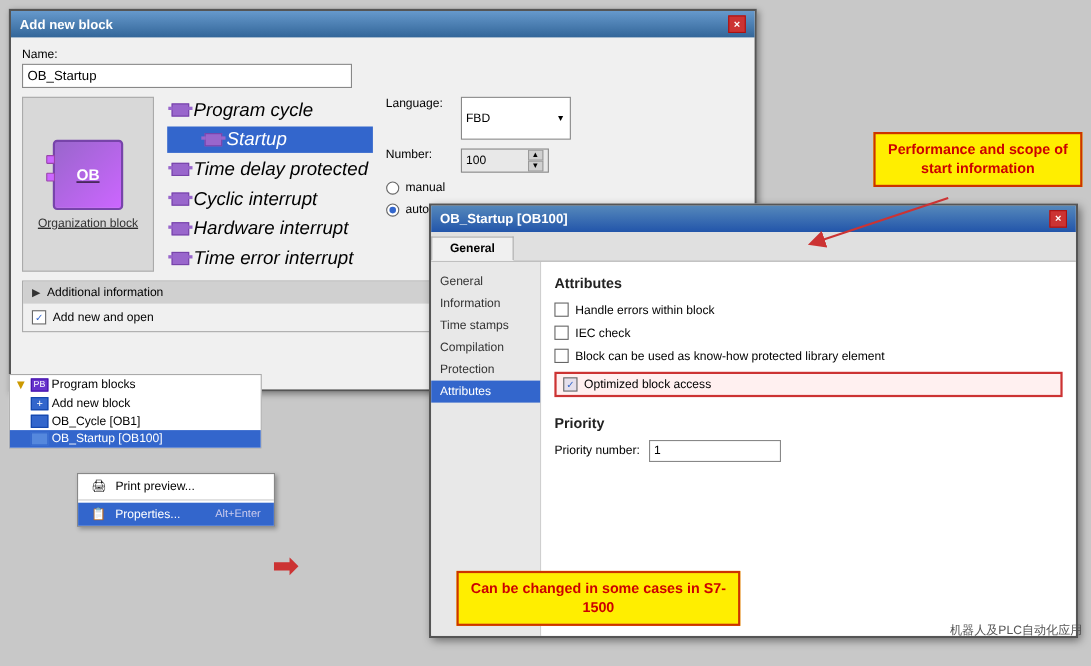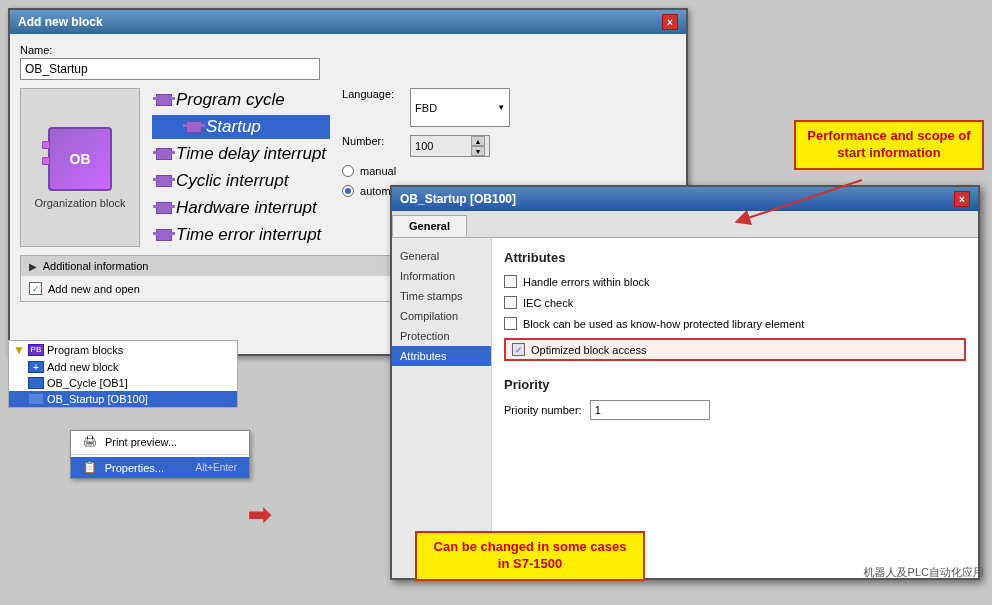--- a/index.html
+++ b/index.html
@@ -73,20 +73,21 @@
     .block-icon-area {
       width: 120px;
       background: #d8d8d8;
       border: 1px solid #aaa;
       display: flex;
       flex-direction: column;
       align-items: center;
       justify-content: center;
       padding: 10px;
       min-height: 130px;
+      text-decoration: underline;
     }
     .ob-icon {
       width: 64px;
       height: 64px;
       background: linear-gradient(135deg, #9966cc, #cc66ff);
       border: 2px solid #7744aa;
       border-radius: 4px;
       display: flex;
       align-items: center;
       justify-content: center;
@@ -495,23 +496,23 @@
       color: #cc0000;
       text-align: center;
       line-height: 1.3;
     }
     .callout-perf {
       top: 120px;
       right: 8px;
       width: 190px;
     }
     .callout-cases {
-      bottom: 24px;
+      bottom: 36px;
       left: 415px;
-      width: 230px;
+      width: 258px;
     }
 
     
     .watermark {
       position: absolute;
       bottom: 25px;
       right: 8px;
       font-size: 11px;
       color: #555;
     }
@@ -555,21 +556,21 @@
         <div class="block-type-item">
           <span class="block-type-icon"></span>
           <span>Program cycle</span>
         </div>
         <div class="block-type-item selected">
           <span class="block-type-icon"></span>
           <span>Startup</span>
         </div>
         <div class="block-type-item">
           <span class="block-type-icon"></span>
-          <span>Time delay interrupt</span>
+          <span>Time delay protected</span>
         </div>
         <div class="block-type-item">
           <span class="block-type-icon"></span>
           <span>Cyclic interrupt</span>
         </div>
         <div class="block-type-item">
           <span class="block-type-icon"></span>
           <span>Hardware interrupt</span>
         </div>
         <div class="block-type-item">

